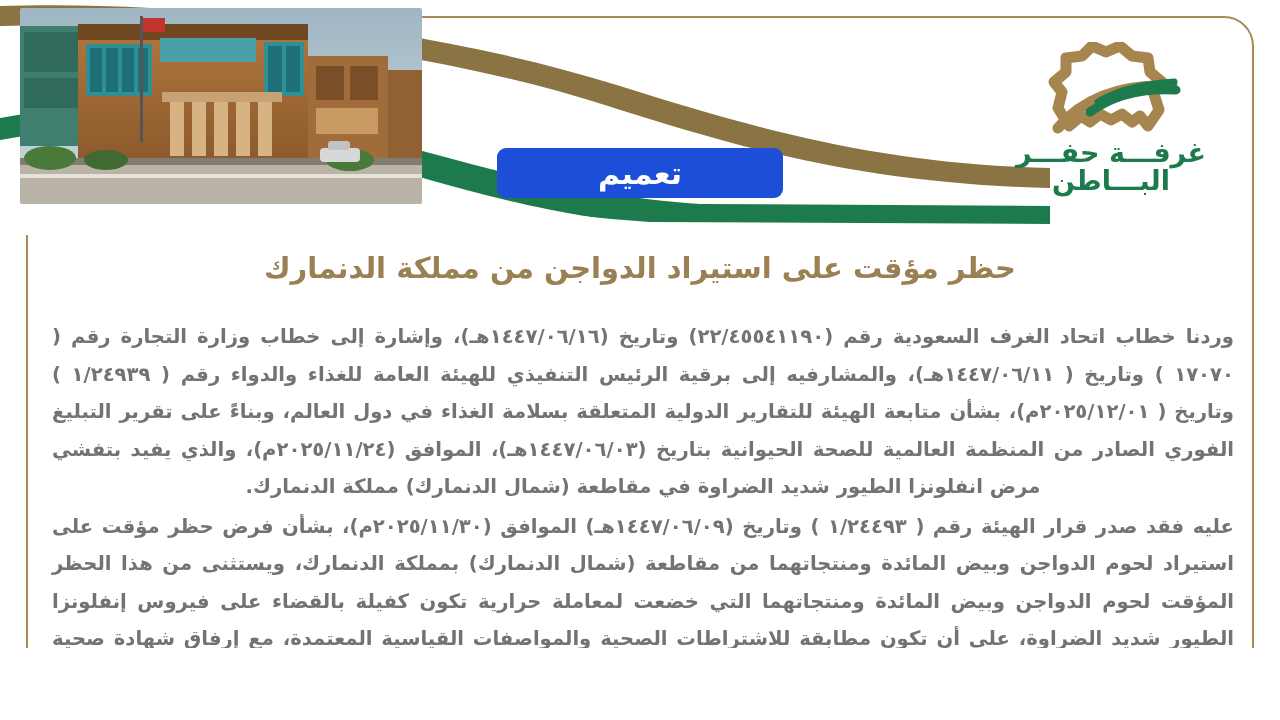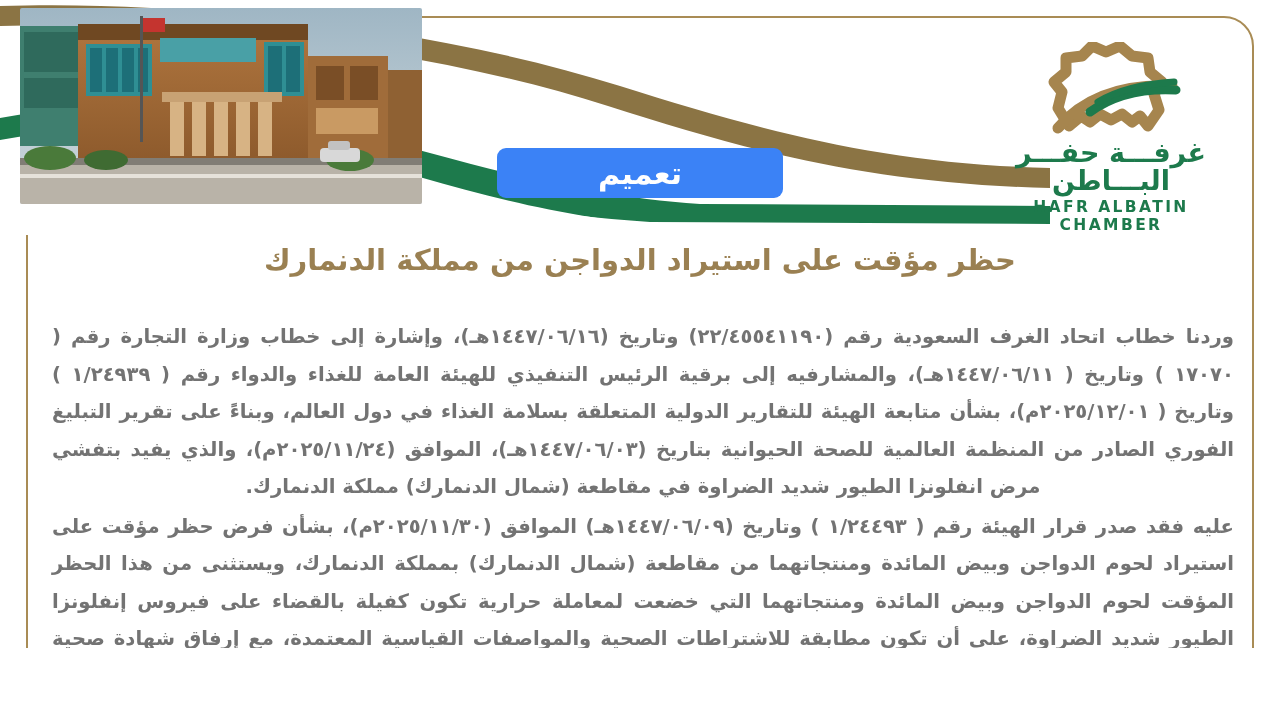--- a/index.html
+++ b/index.html
@@ -82,36 +82,36 @@
     margin-top: 2px;
   }
 
   
   .badge {
     position: absolute;
     left: 497px;
     top: 148px;
     width: 286px;
     height: 50px;
-    background: #3b82f6;
+    background: #1d4ed8;
     border-radius: 9px;
     color: #ffffff;
     font-size: 30px;
     font-weight: bold;
     display: flex;
     align-items: center;
     justify-content: center;
     letter-spacing: 1px;
   }
 
   
   .headline {
     position: absolute;
     left: 0;
-    top: 243px;
+    top: 251px;
     width: 1280px;
     text-align: center;
     color: #9a8052;
     font-size: 29px;
     font-weight: bold;
     letter-spacing: 0px;
   }
 
   
   .body-text {
@@ -237,21 +237,20 @@
   </div>
 
   <div class="logo">
     <svg width="150" height="96" viewBox="0 0 150 96">
       <path d="M33,84 L22,66 L26,50 L18,40 L30,30 L30,16 L46,14 L56,4 L70,10 L84,4 L96,14 L112,16 L114,30 L126,40 L118,52 L123,68 L112,84 L104,74 L96,80 L86,72 L75,78 L64,72 L54,80 L45,74 Z" fill="none" stroke="#a6854e" stroke-width="11" stroke-linejoin="round"></path>
       <path d="M22,86 C46,58 84,42 136,44" fill="none" stroke="#a6854e" stroke-width="11" stroke-linecap="round"></path>
       <path d="M54,70 C76,54 104,46 140,48" fill="none" stroke="#1d7a4c" stroke-width="9" stroke-linecap="round"></path>
       <path d="M62,60 C82,48 106,42 138,40" fill="none" stroke="#1d7a4c" stroke-width="7" stroke-linecap="round"></path>
     </svg>
     <div class="logo-ar">غرفـــة حفـــر البـــاطن</div>
-    <div class="logo-en">HAFR ALBATIN CHAMBER</div>
   </div>
 
   <div class="badge">تعميم</div>
 
   <div class="headline">حظر مؤقت على استيراد الدواجن من مملكة الدنمارك</div>
 
   <div class="body-text">
     <p>وردنا خطاب اتحاد الغرف السعودية رقم (٢٢/٤٥٥٤١١٩٠) وتاريخ (١٤٤٧/٠٦/١٦هـ)، وإشارة إلى خطاب وزارة التجارة رقم ( ١٧٠٧٠ ) وتاريخ ( ١٤٤٧/٠٦/١١هـ)، والمشارفيه إلى برقية الرئيس التنفيذي للهيئة العامة للغذاء والدواء رقم ( ١/٢٤٩٣٩ ) وتاريخ ( ٢٠٢٥/١٢/٠١م)، بشأن متابعة الهيئة للتقارير الدولية المتعلقة بسلامة الغذاء في دول العالم، وبناءً على تقرير التبليغ الفوري الصادر من المنظمة العالمية للصحة الحيوانية بتاريخ (١٤٤٧/٠٦/٠٣هـ)، الموافق (٢٠٢٥/١١/٢٤م)، والذي يفيد بتفشي مرض انفلونزا الطيور شديد الضراوة في مقاطعة (شمال الدنمارك) مملكة الدنمارك.</p>
     <p class="p-last">عليه فقد صدر قرار الهيئة رقم ( ١/٢٤٤٩٣ ) وتاريخ (١٤٤٧/٠٦/٠٩هـ) الموافق (٢٠٢٥/١١/٣٠م)، بشأن فرض حظر مؤقت على استيراد لحوم الدواجن وبيض المائدة ومنتجاتهما من مقاطعة (شمال الدنمارك) بمملكة الدنمارك، ويستثنى من هذا الحظر المؤقت لحوم الدواجن وبيض المائدة ومنتجاتهما التي خضعت لمعاملة حرارية تكون كفيلة بالقضاء على فيروس إنفلونزا الطيور شديد الضراوة، على أن تكون مطابقة للاشتراطات الصحية والمواصفات القياسية المعتمدة، مع إرفاق شهادة صحية صادرة من الجهات الرسمية المعتمدة لدى مملكة الدنمارك تثبت خلو المنتج من الفيروس المسبب للمرض أو القضاء عليه.</p>
   </div>

